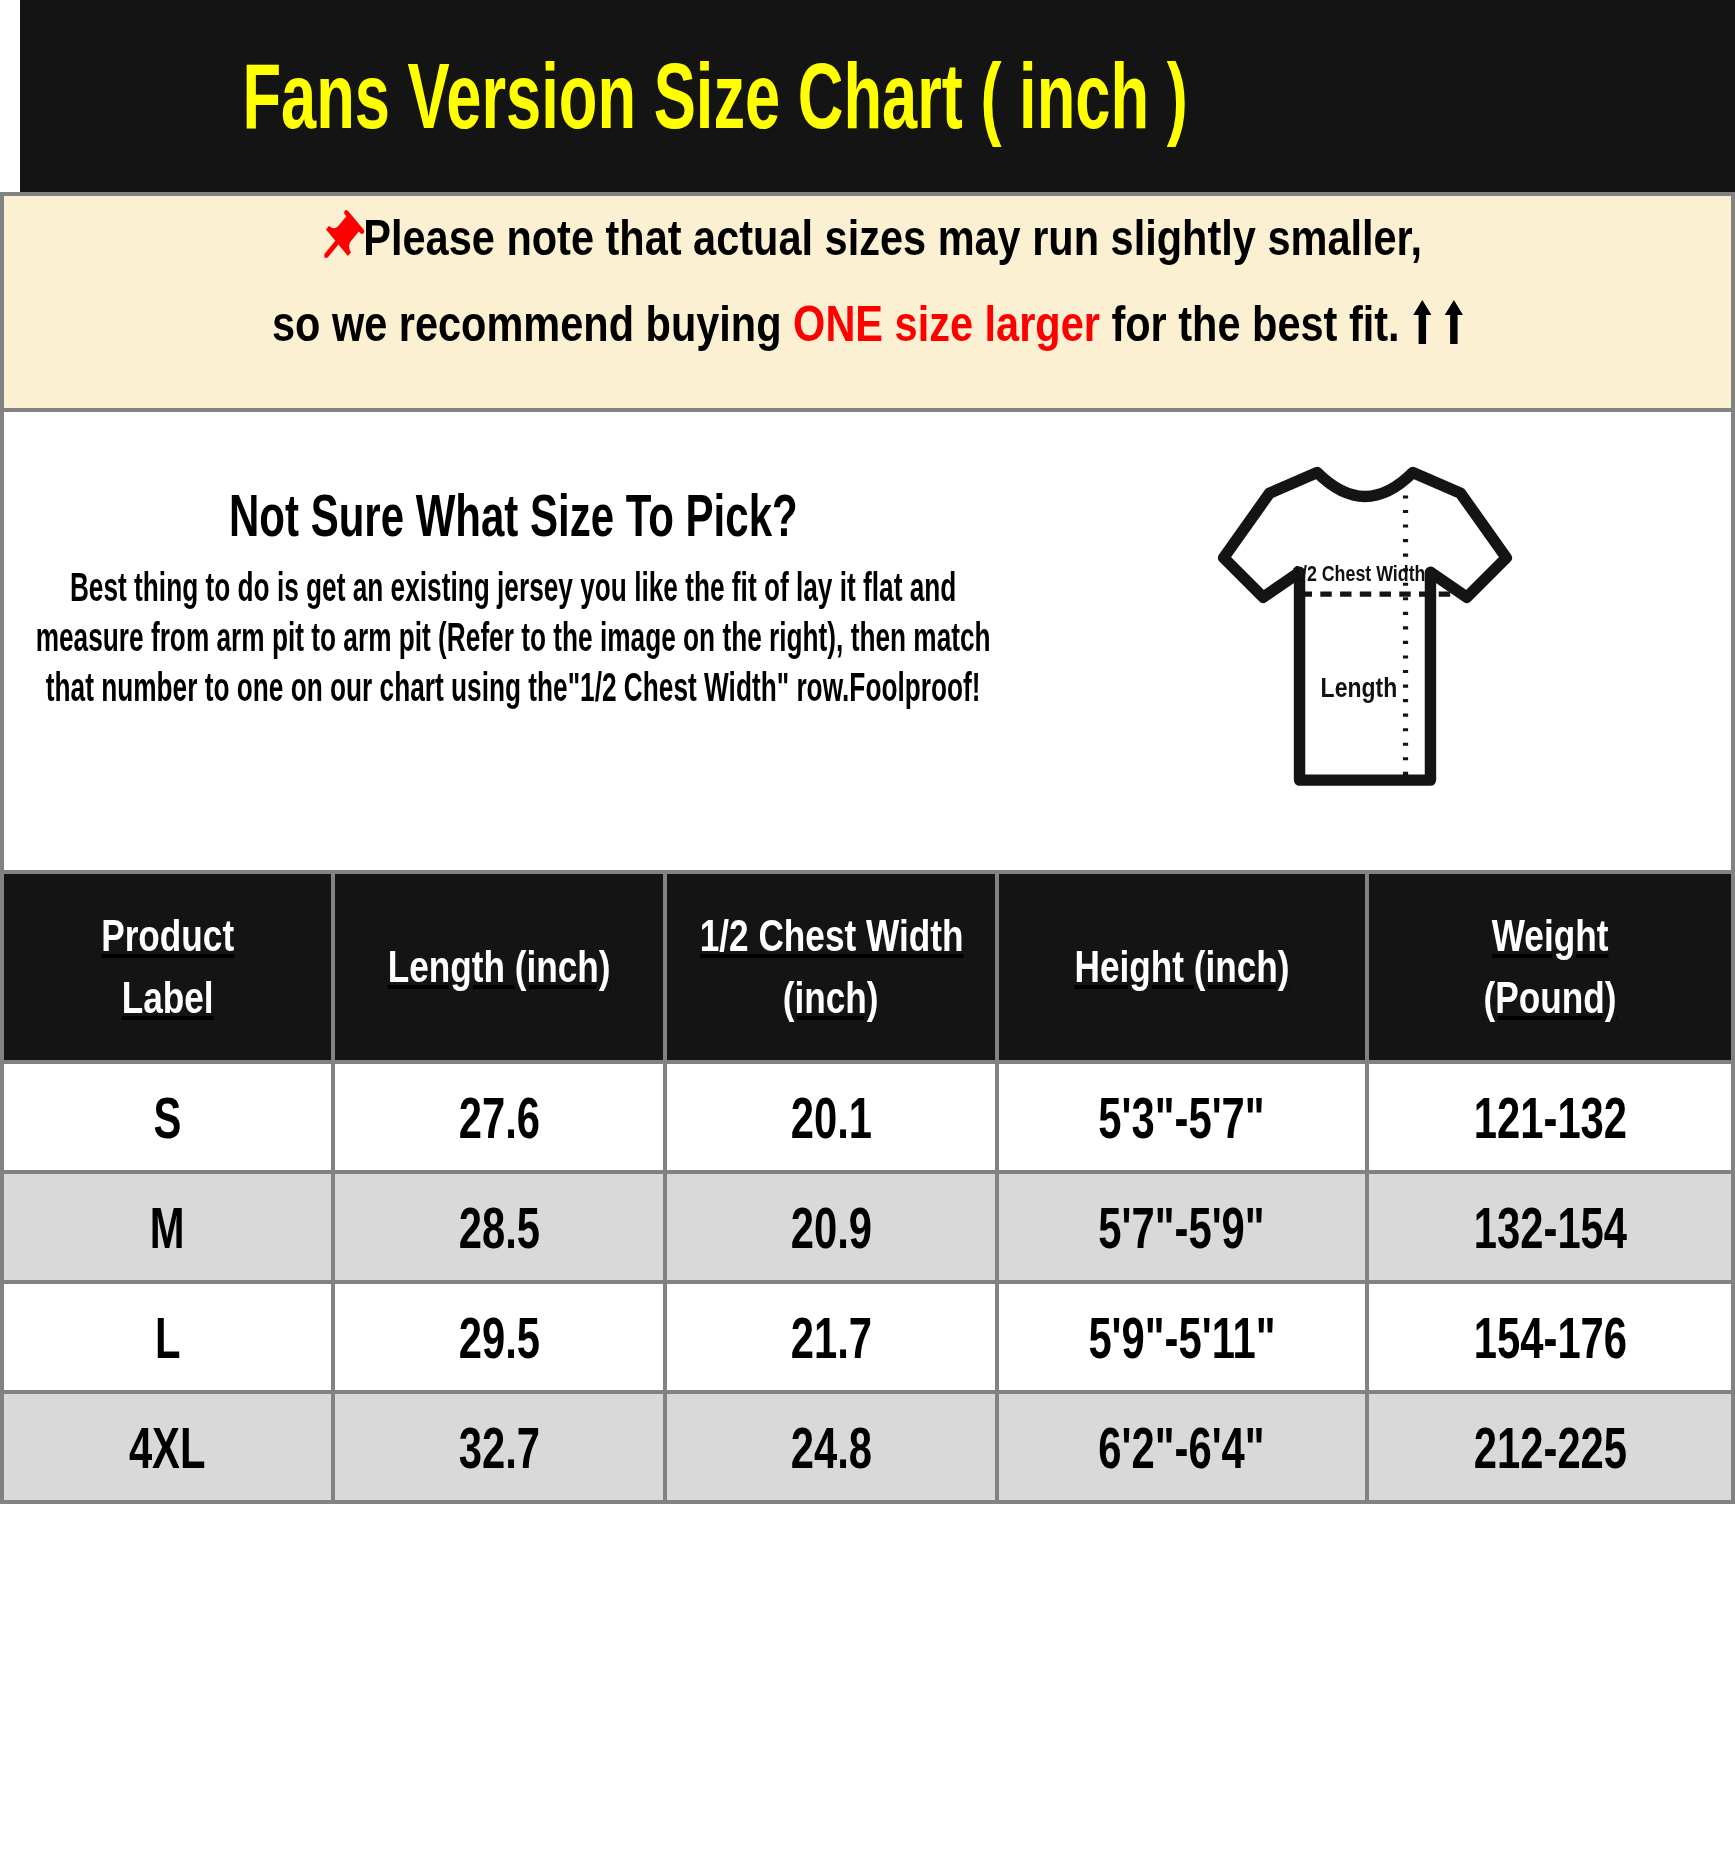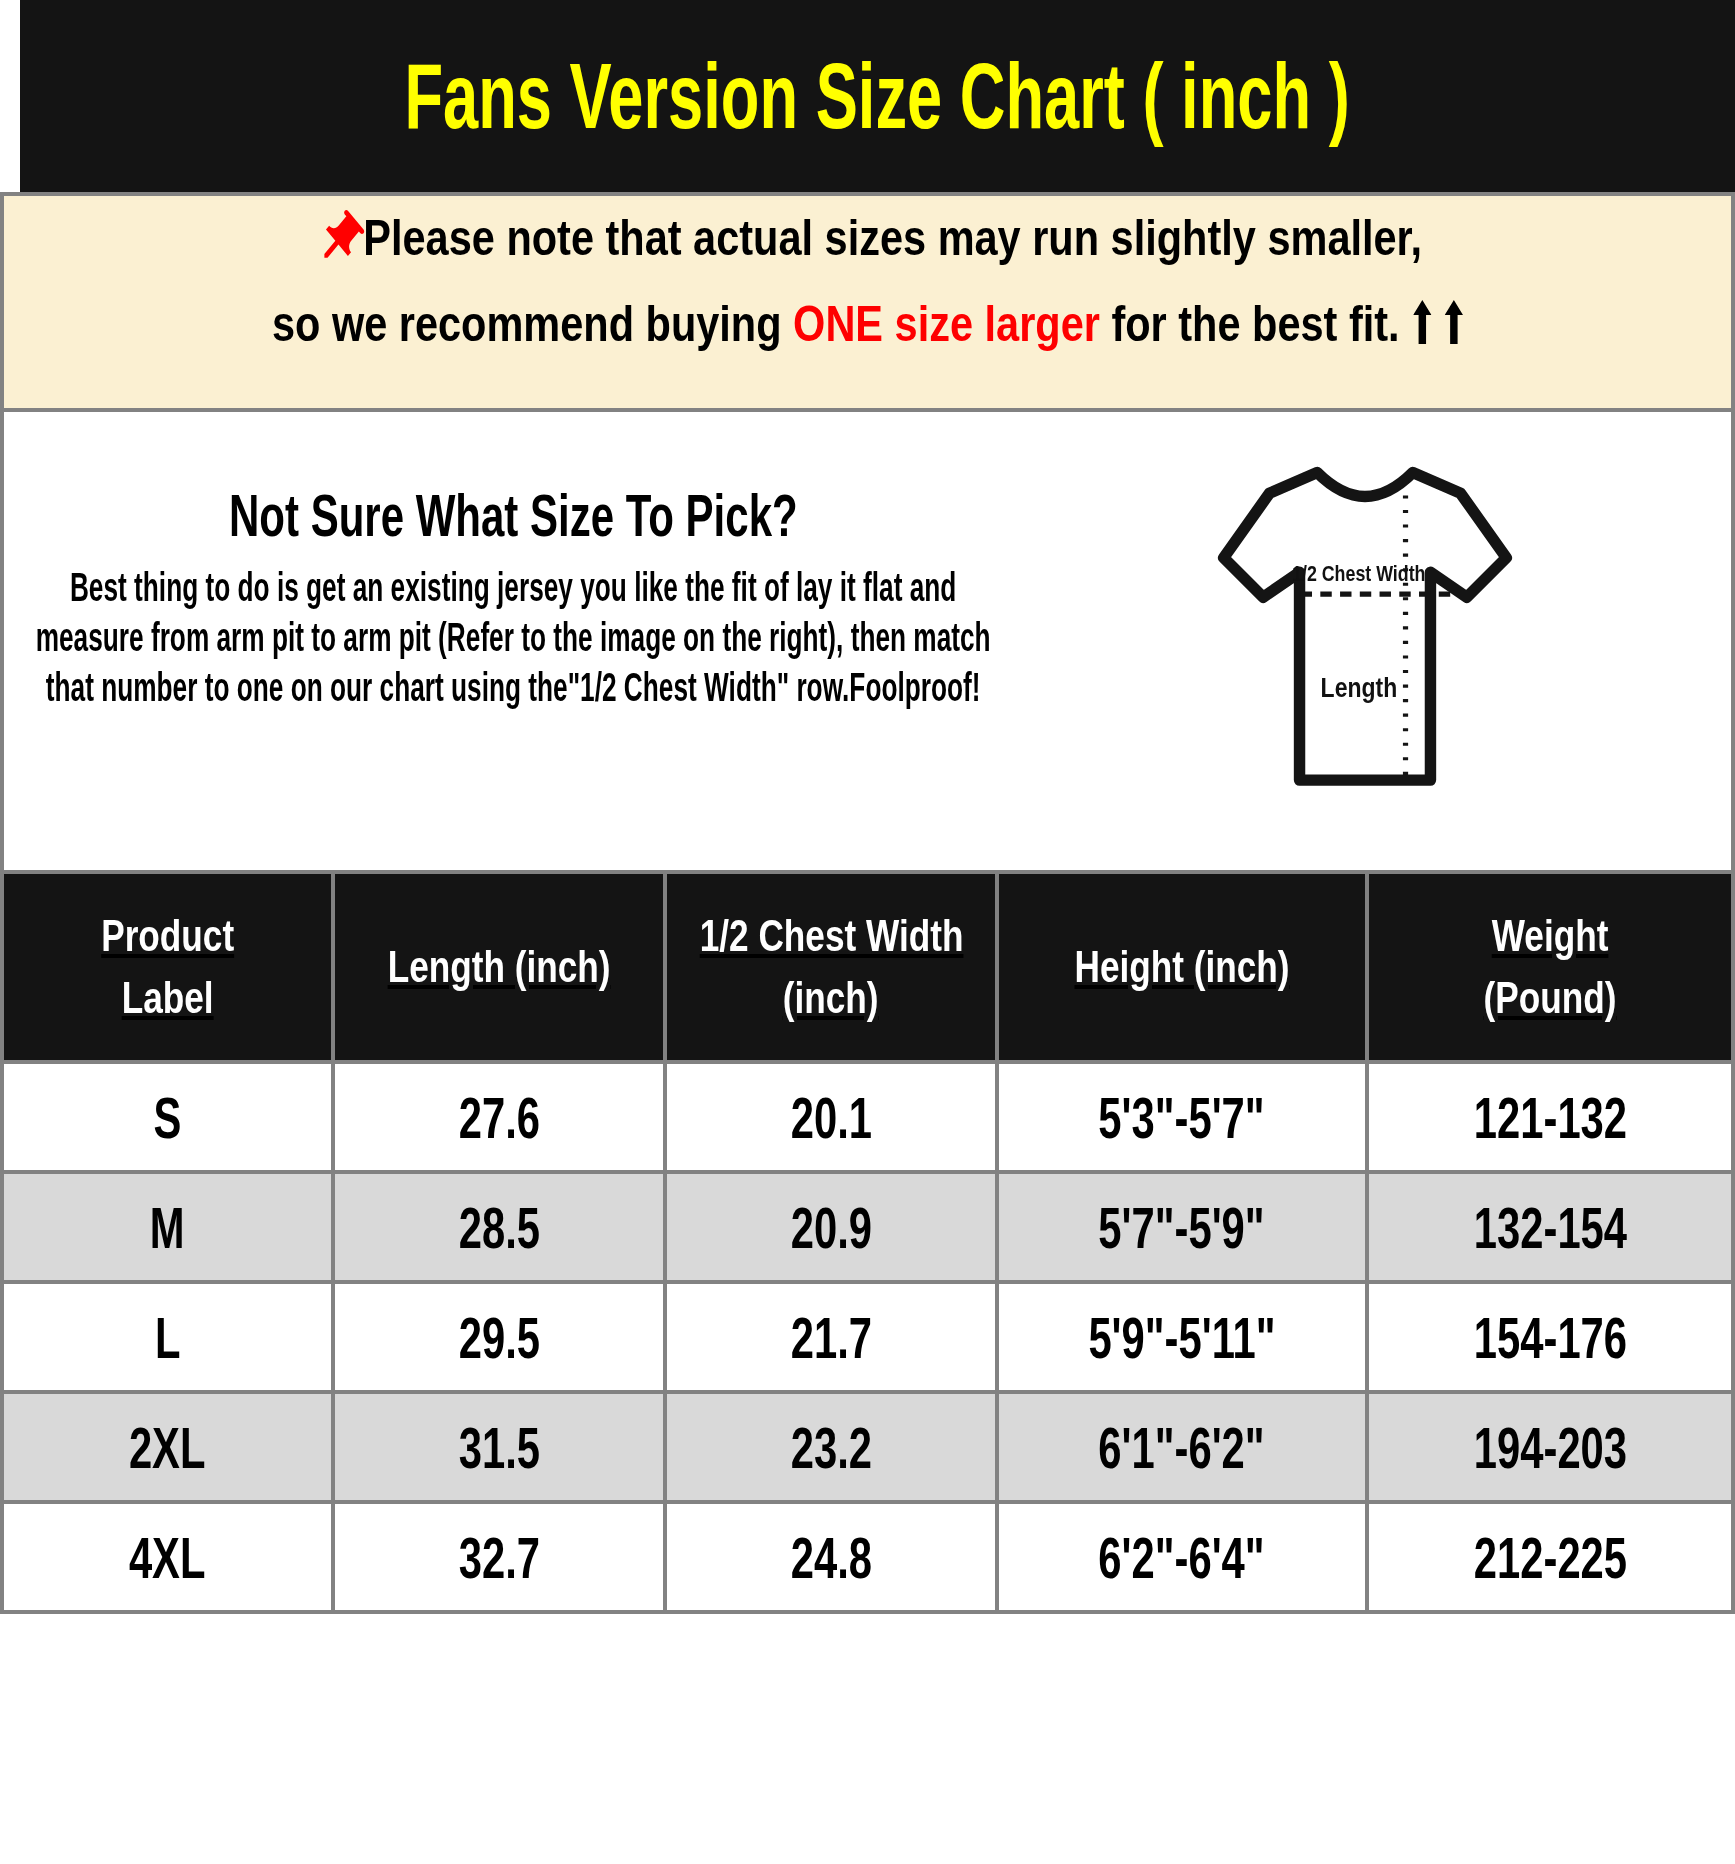--- a/index.html
+++ b/index.html
@@ -7,21 +7,21 @@
   body {
     width:1735px; height:1864px;
     font-family:"Liberation Sans","DejaVu Sans",sans-serif;
     font-weight:bold; color:#000; overflow:hidden;
   }
   .page { width:1735px; height:1864px; overflow:hidden; background:#fff; }
 
   
   .titlebar {
     height:192px; background:#141414;
-    display:flex; align-items:center; justify-content:center;margin-left:20px;
+    display:flex; align-items:center; justify-content:flex-start;margin-left:20px;
   }
   .titlebar h1 {
     font-size:93px; color:#FFFF00; white-space:nowrap;
     display:inline-block; transform:scaleX(0.68); letter-spacing:0;
   }
 
   .sep { height:4px; background:#828282; }
 
   
   .notice {
@@ -176,27 +176,20 @@
         <td><span class="cellv">132-154</span></td>
       </tr>
       <tr>
         <td><span class="cellv">L</span></td>
         <td><span class="cellv">29.5</span></td>
         <td><span class="cellv">21.7</span></td>
         <td><span class="cellv">5'9"-5'11"</span></td>
         <td><span class="cellv">154-176</span></td>
       </tr>
       <tr>
-        <td><span class="cellv">2XL</span></td>
-        <td><span class="cellv">31.5</span></td>
-        <td><span class="cellv">23.2</span></td>
-        <td><span class="cellv">6'1"-6'2"</span></td>
-        <td><span class="cellv">194-203</span></td>
-      </tr>
-      <tr>
         <td><span class="cellv">4XL</span></td>
         <td><span class="cellv">32.7</span></td>
         <td><span class="cellv">24.8</span></td>
         <td><span class="cellv">6'2"-6'4"</span></td>
         <td><span class="cellv">212-225</span></td>
       </tr>
     </tbody>
   </table>
 
 </div>

